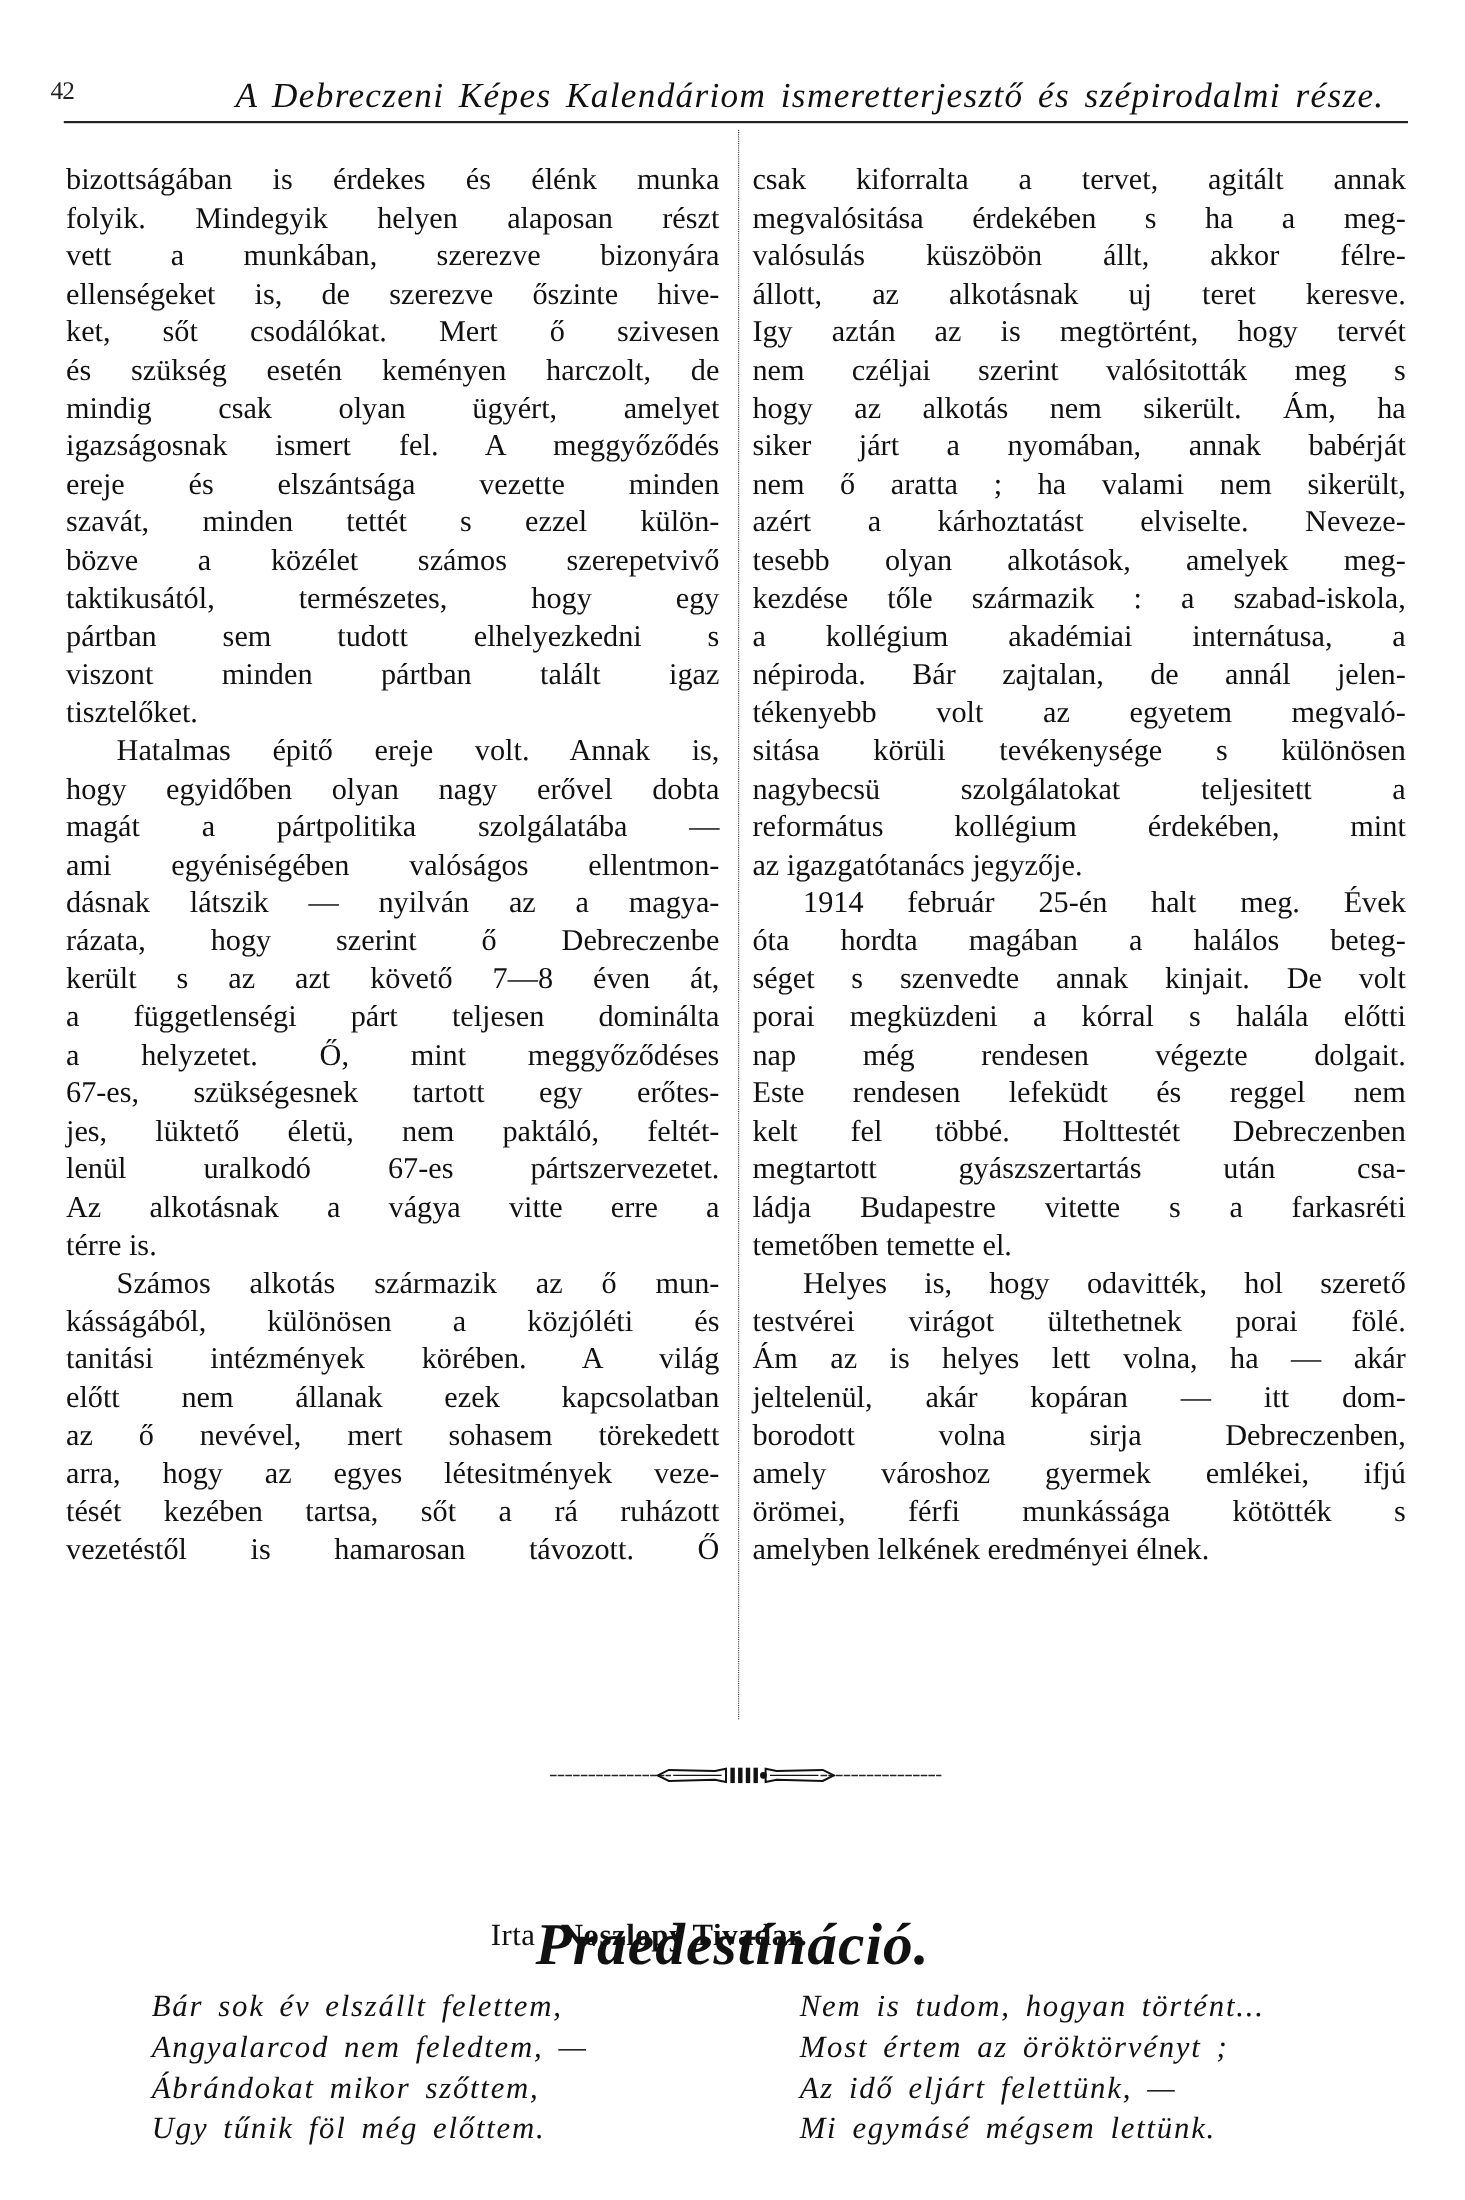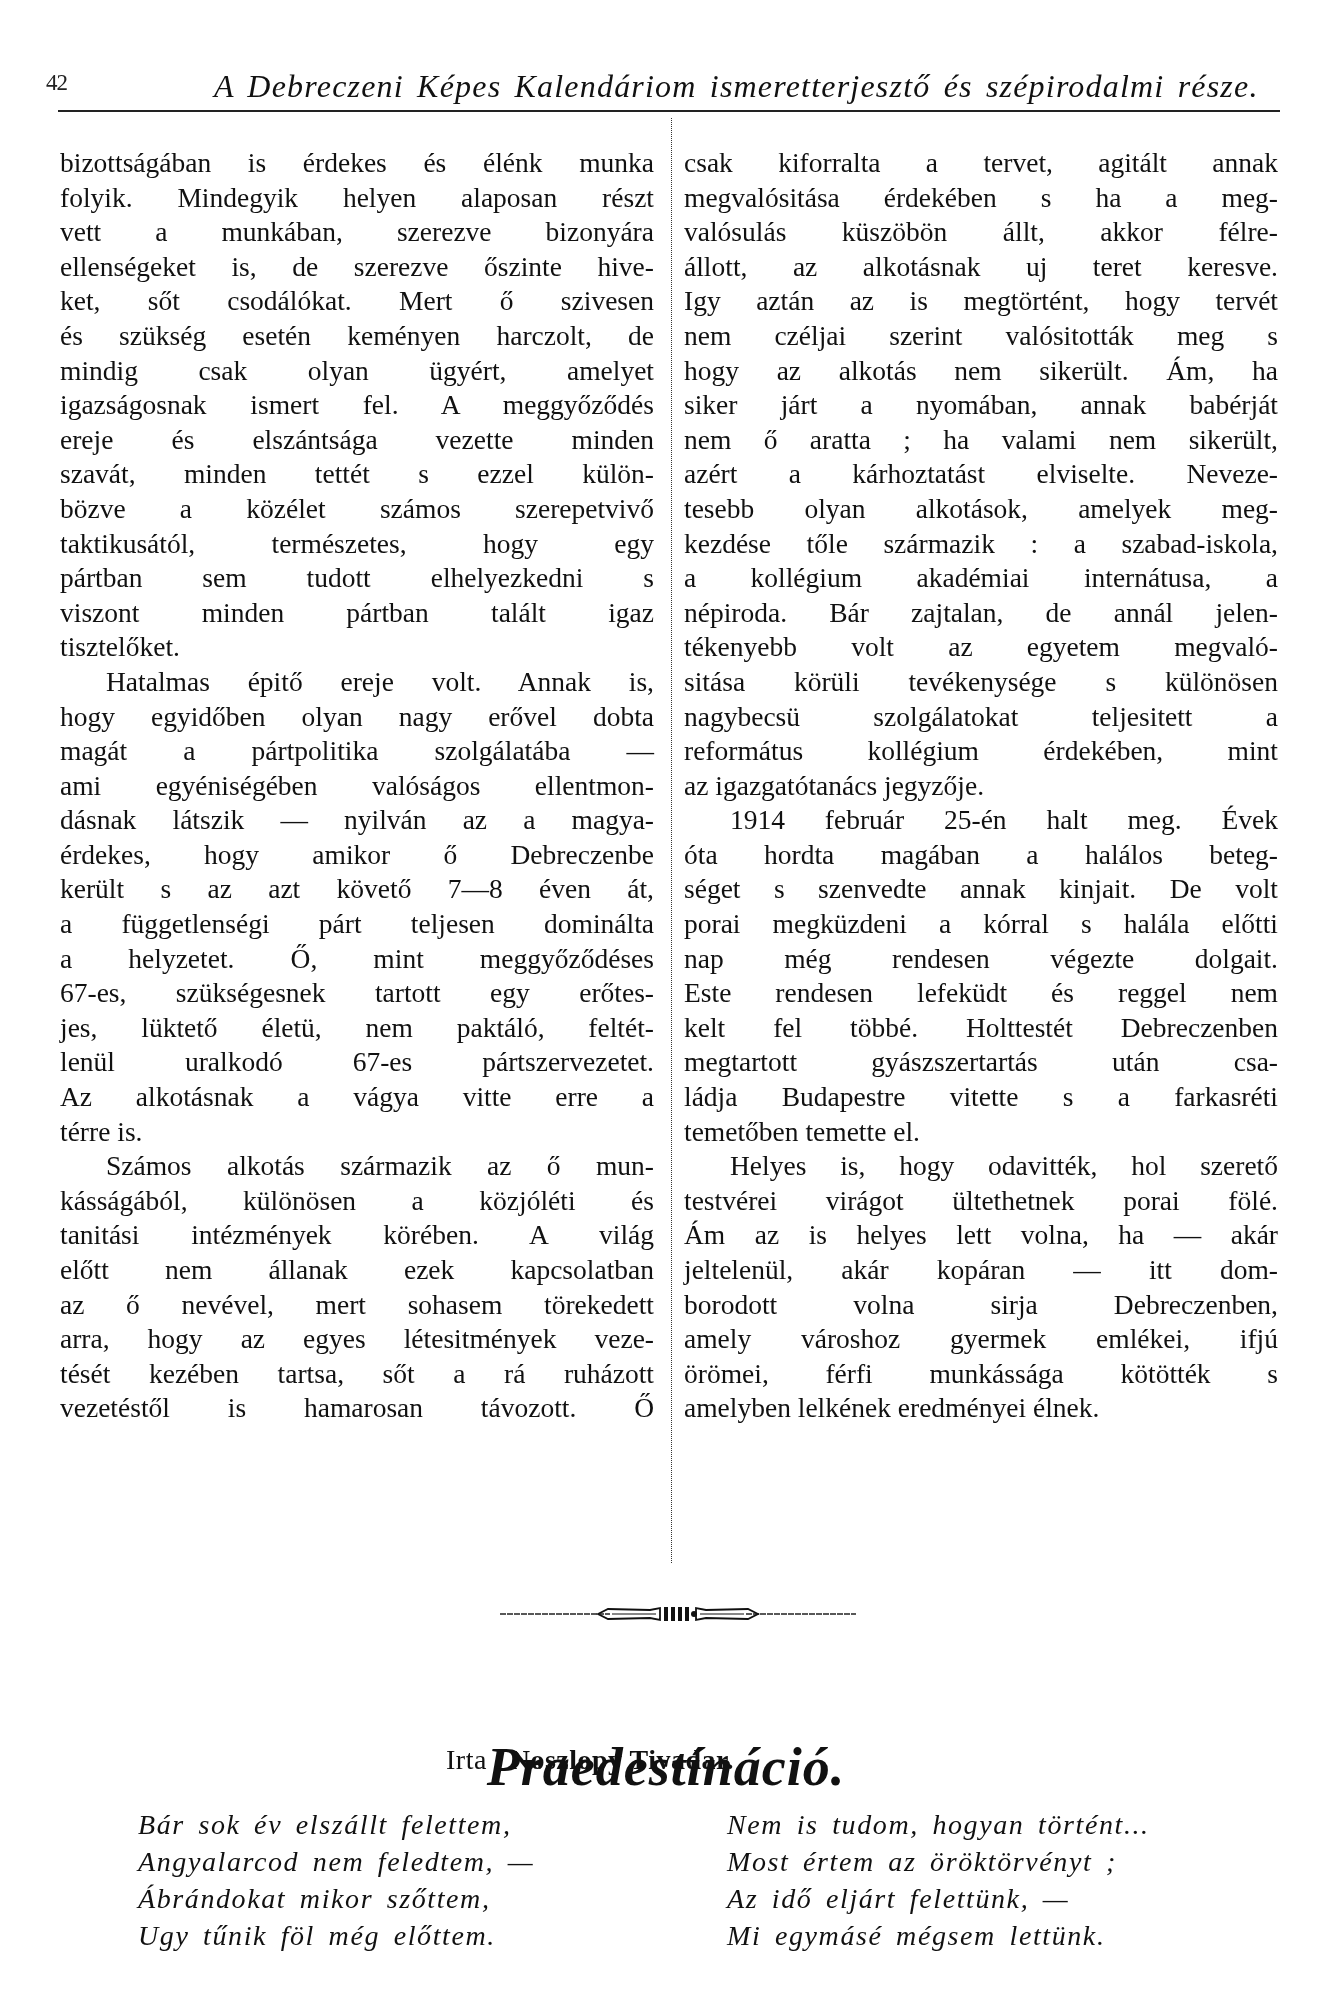--- a/index.html
+++ b/index.html
@@ -49,21 +49,21 @@
     <span class="line">bözve a közélet számos szerepetvivő</span>
     <span class="line">taktikusától, természetes, hogy egy</span>
     <span class="line">pártban sem tudott elhelyezkedni s</span>
     <span class="line">viszont minden pártban talált igaz</span>
     <span class="line last">tisztelőket.</span>
     <span class="line indent">Hatalmas épitő ereje volt. Annak is,</span>
     <span class="line">hogy egyidőben olyan nagy erővel dobta</span>
     <span class="line">magát a pártpolitika szolgálatába —</span>
     <span class="line">ami egyéniségében valóságos ellentmon-</span>
     <span class="line">dásnak látszik — nyilván az a magya-</span>
-    <span class="line">érdekes, hogy amikor ő Debreczenbe</span>
+    <span class="line">rázata, hogy szerint ő Debreczenbe</span>
     <span class="line">került s az azt követő 7—8 éven át,</span>
     <span class="line">a függetlenségi párt teljesen dominálta</span>
     <span class="line">a helyzetet. Ő, mint meggyőződéses</span>
     <span class="line">67-es, szükségesnek tartott egy erőtes-</span>
     <span class="line">jes, lüktető életü, nem paktáló, feltét-</span>
     <span class="line">lenül uralkodó 67-es pártszervezetet.</span>
     <span class="line">Az alkotásnak a vágya vitte erre a</span>
     <span class="line last">térre is.</span>
     <span class="line indent">Számos alkotás származik az ő mun-</span>
     <span class="line">kásságából, különösen a közjóléti és</span>

